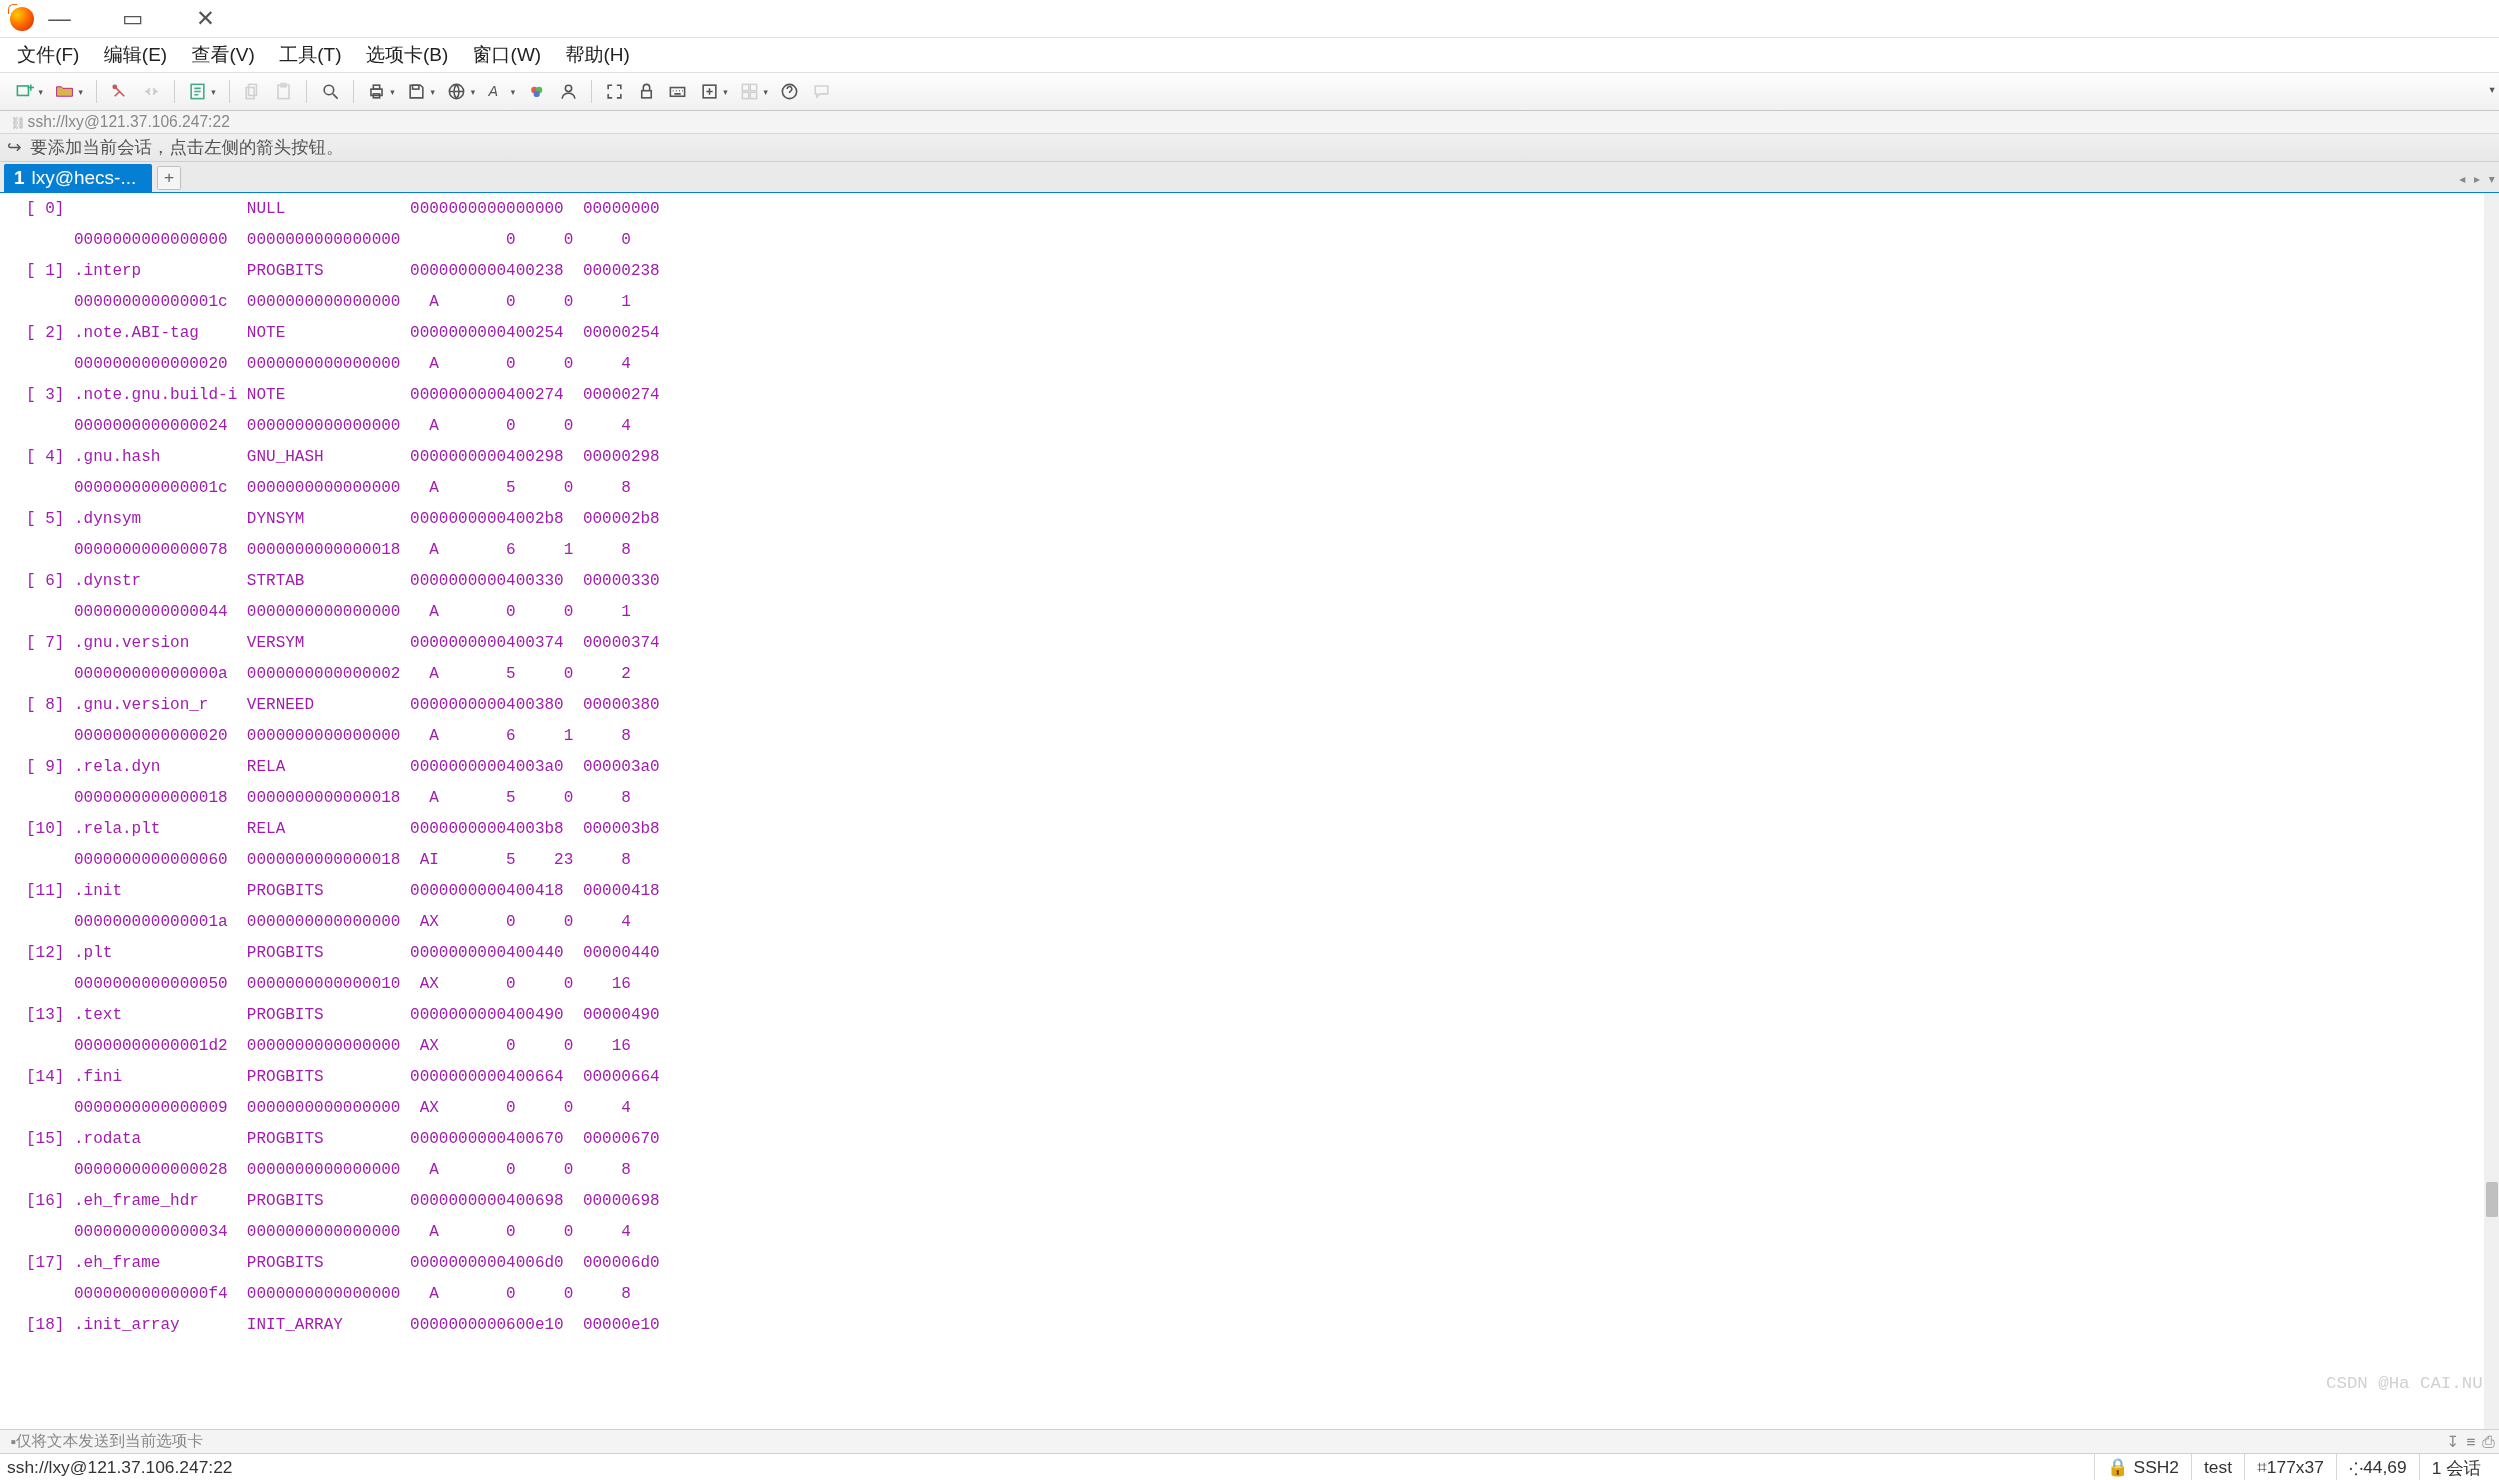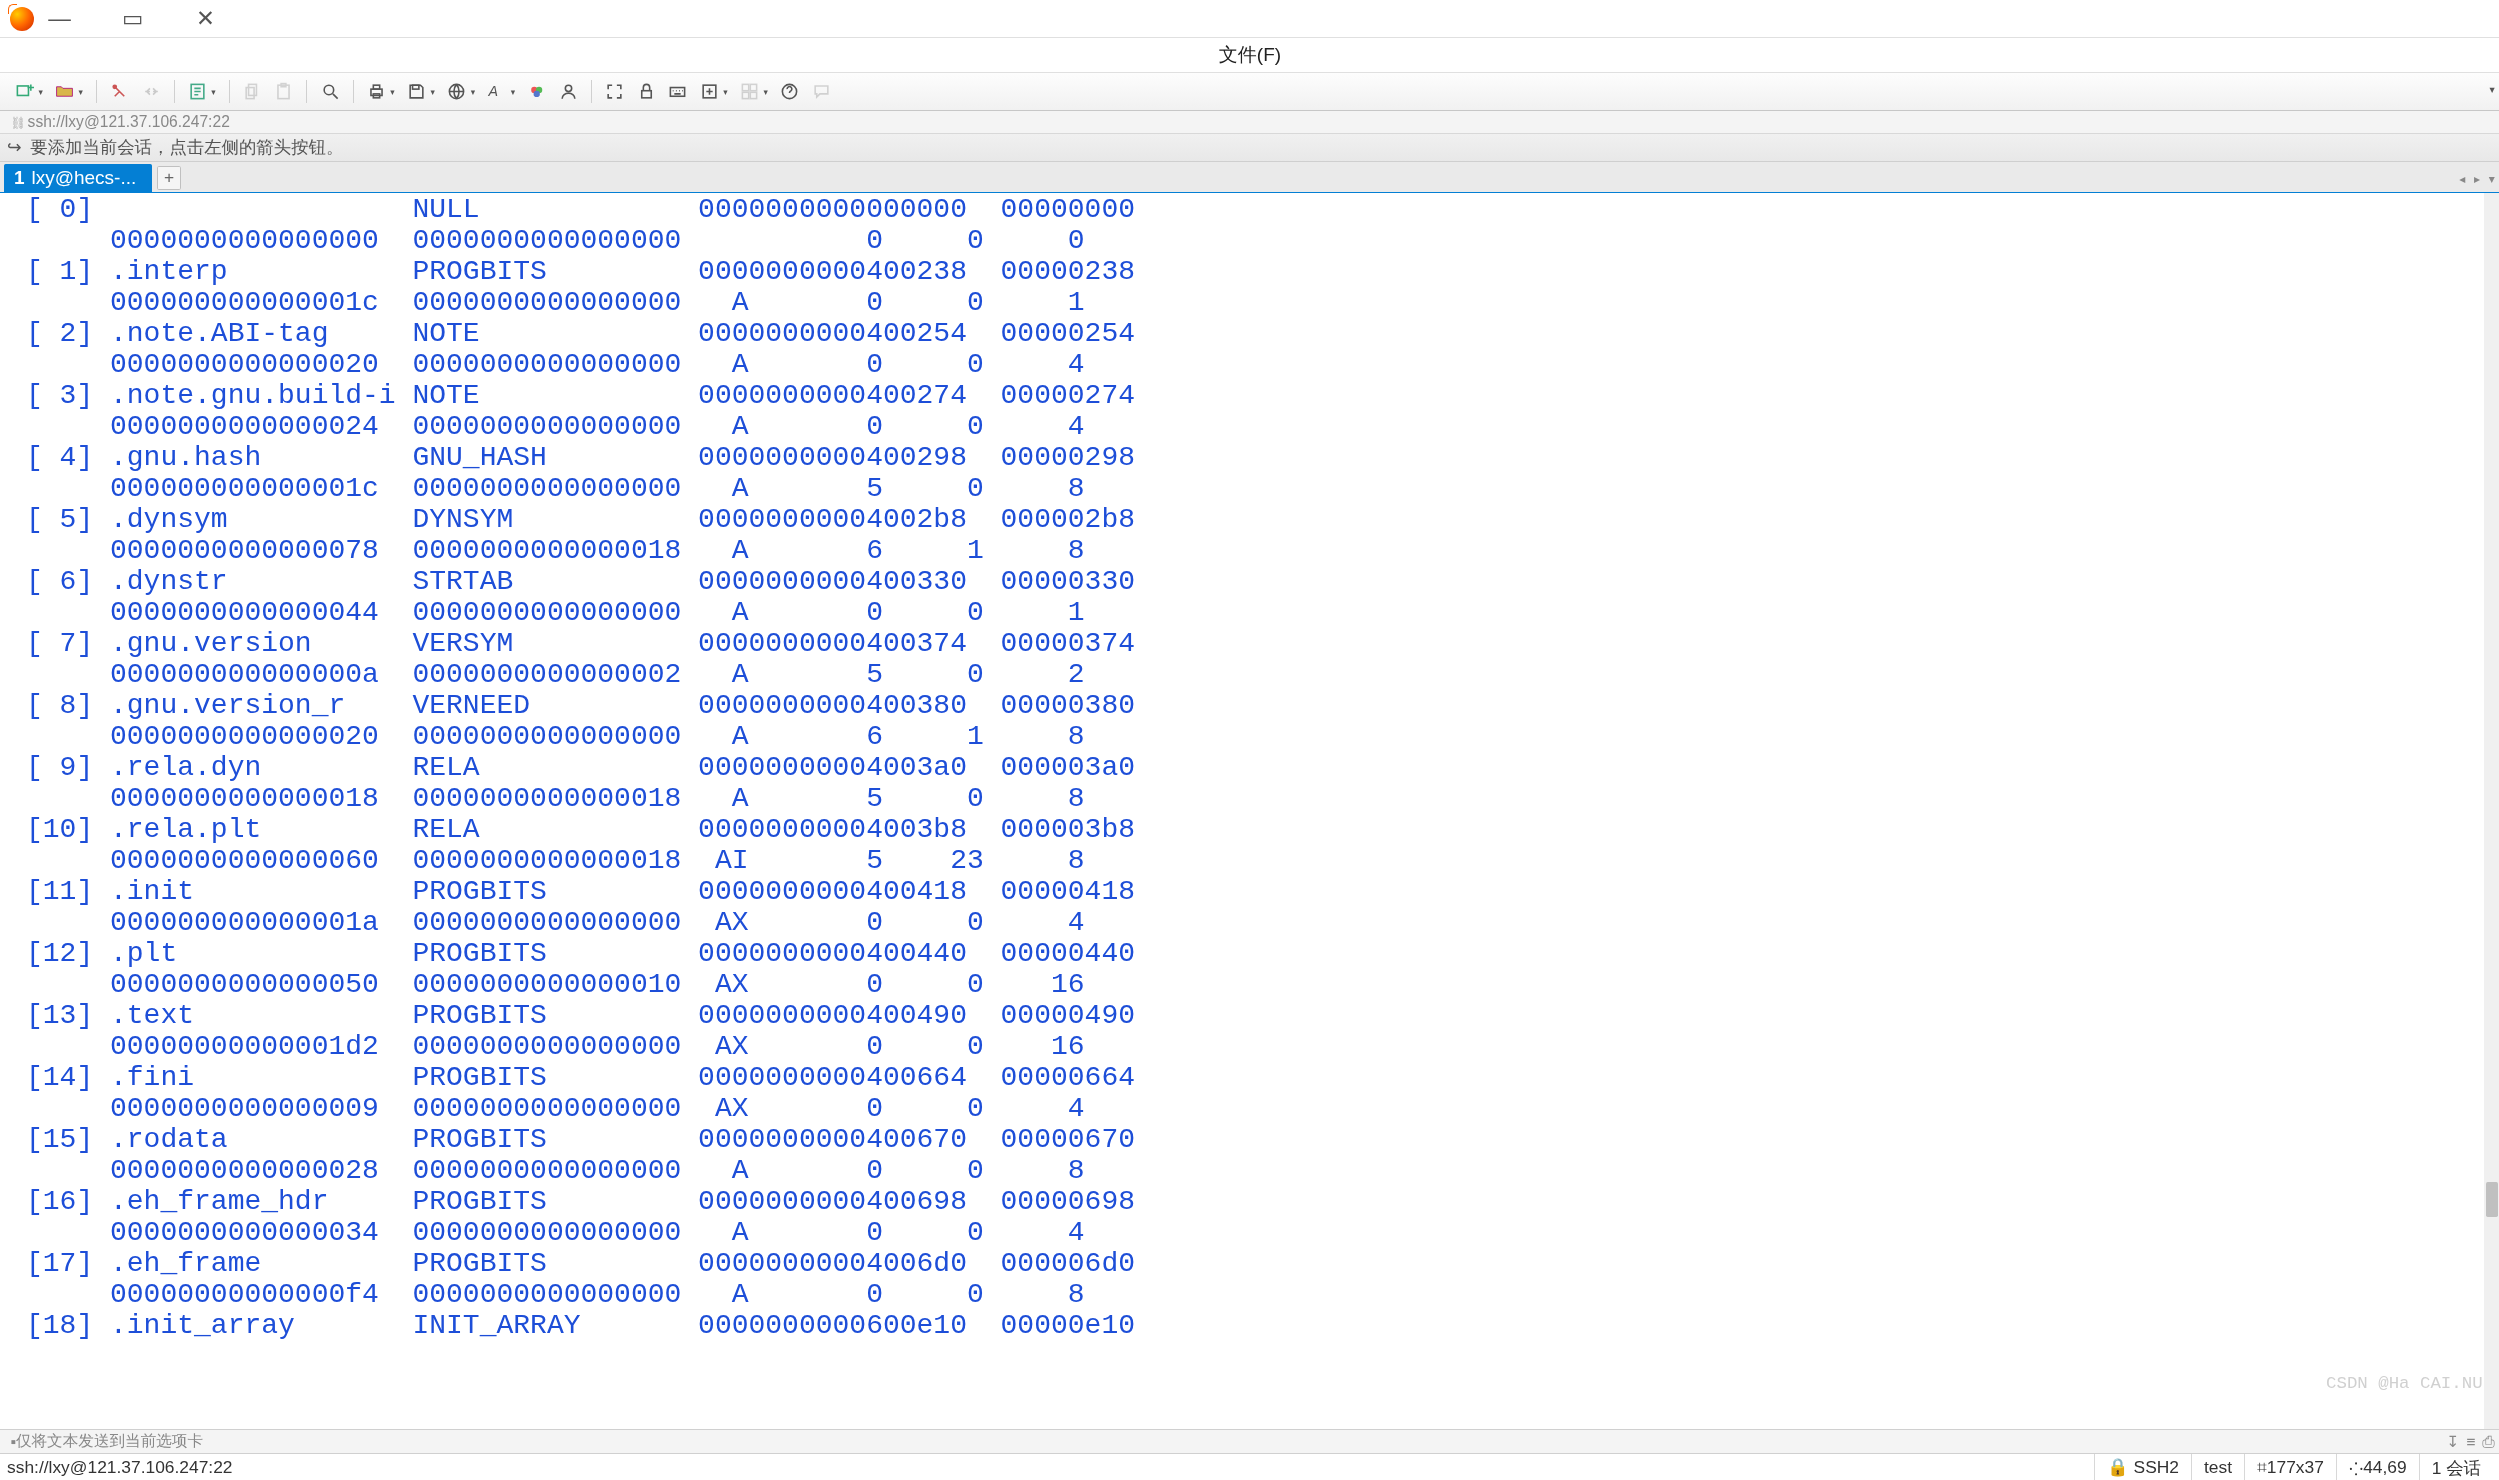--- a/index.html
+++ b/index.html
@@ -5,21 +5,21 @@
 * { margin: 0; padding: 0; box-sizing: border-box; font-family: "Microsoft YaHei", Tahoma, sans-serif; }
 body { width: 2500px; height: 1481px; background: #fff; display: flex; flex-direction: column; overflow: hidden; font-size: 10.4px; }
 
 .titlebar { height: 38px; background: #fff; display: flex; align-items: center; padding: 0 7px 0 10.4px; border-bottom: 0.9px solid #e0e0e0; }
 .titlebar .logo { width: 24px; height: 24px; background: radial-gradient(circle at 30% 30%, #ffcc00, #ff6600, #cc2200); border-radius: 50%; margin-right: 8.7px; position: relative; }
 .titlebar .logo::after { content:""; position:absolute; left:-2.6px; top:-2.6px; width:8.7px; height:8.7px; border:1.7px solid #ff6600; border-right:none; border-bottom:none; border-radius:5.2px 0 0 0; }
 .titlebar .title { font-size: 19px; color: #222; flex: 1; }
 .winbtns { display: flex; gap: 40px; margin-right: 10.4px; }
 .winbtn { width: 33px; height: 33px; display: flex; align-items: center; justify-content: center; font-size: 22.6px; color: #555; cursor: pointer; }
 
-.menubar { height: 35px; background: #fff; display: flex; align-items: center; padding: 0 12px; font-size: 19px; color: #222; gap: 14px; border-bottom: 0.9px solid #e0e0e0; flex-direction: column; }
+.menubar { height: 35px; background: #fff; display: flex; align-items: center; padding: 0 12px; font-size: 19px; color: #222; gap: 14px; border-bottom: 0.9px solid #e0e0e0; }
 .menuitem { padding: 3.5px 5.2px; cursor: pointer; }
 
 .toolbar { height: 38px; background: linear-gradient(#fdfdfd,#f1f1f1); border-bottom: 0.9px solid #c7c7c7; display: flex; align-items: center; padding: 0 10.4px; gap: 3.5px; position: relative; }
 .tbtn { width: 28px; height: 28px; display: flex; align-items: center; justify-content: center; color: #555; border-radius: 2.6px; }
 .tbtn svg { width:19px; height:19px; }
 .tdrop { width: 8.7px; font-size: 8.7px; color: #555; }
 .tsep { width: 0.9px; height: 22.6px; background: #d0d0d0; margin: 0 5.2px; }
 .tgroup { display: flex; align-items: center; }
 .toolbar .rightdrop { position:absolute; right:5.2px; top:10.4px; color:#555; }
 
@@ -29,21 +29,21 @@
 .sessbar { height: 28px; background: linear-gradient(#f0f0f0,#e8e8e8); border-bottom: 0.9px solid #cfcfcf; display: flex; align-items: center; padding: 0 7px; font-size: 17.4px; color: #555; gap: 8.7px; }
 .sessbar .arrowicon { font-size: 17.4px; }
 
 .tabstrip { height: 31px; background: #eaeaea; border-bottom: 1.7px solid #047fd4; display: flex; align-items: flex-end; padding-left: 3.5px; position: relative; }
 .tab { height: 28px; background: #047fd4; color: #fff; display: flex; align-items: center; padding: 0 15.6px 0 10.4px; font-size: 19px; border-radius: 1.7px 1.7px 0 0; gap: 7px; min-width: 139px; }
 .tab .num { font-weight: bold; }
 .newtab { width: 24px; height: 24px; border: 0.9px solid #c0c0c0; background: #f5f5f5; display: flex; align-items: center; justify-content: center; margin: 0 0 1.7px 5.2px; font-size: 17.4px; color: #666; border-radius: 1.7px; }
 .tabright { position:absolute; right:5.2px; bottom:5.2px; display:flex; gap:8.7px; color:#888; font-size:12px; }
 
 .terminal { flex: 1; background: #fff; overflow: hidden; position: relative; }
-.termpre { font-family: "Courier New", monospace; font-size: 28px; line-height: 31px; color: #1d4ed8; white-space: pre; padding: 1.7px 0 0 26px; font-weight: 500; letter-spacing: 0px; }
+.termpre { font-family: "Courier New", monospace; font-size: 16px; line-height: 31px; color: #a21caf; white-space: pre; padding: 1.7px 0 0 26px; font-weight: 500; letter-spacing: 0px; }
 .scrollbar { position: absolute; right: 0; top: 0; width: 15.6px; height: 100%; background: #f0f0f0; }
 .thumb { position: absolute; right: 1.7px; top: 80%; width: 12px; height: 35px; background: #c0c0c0; border-radius: 1.7px; }
 
 .statusbar1 { height: 24px; background: #f4f4f4; border-top: 0.9px solid #d0d0d0; display: flex; align-items: center; padding: 0 10.4px; font-size: 15.6px; color: #888; position: relative; }
 .statusbar1 .ricons { position:absolute; right:5.2px; display:flex; gap:7px; color:#888; }
 .statusbar2 { height: 28px; background: #fff; border-top: 0.9px solid #d0d0d0; display: flex; align-items: center; padding: 0 7px; font-size: 17.4px; color: #333; }
 .statusbar2 .left { flex: 1; }
 .statusbar2 .cell { padding: 0 12px; border-left: 0.9px solid #d8d8d8; height: 100%; display: flex; align-items: center; }
 .watermark { position:absolute; right:17.4px; bottom:36px; color:#d0d0d0; font-size:17.4px; pointer-events:none;font-family:Liberation Mono, monospace; }
 </style>

